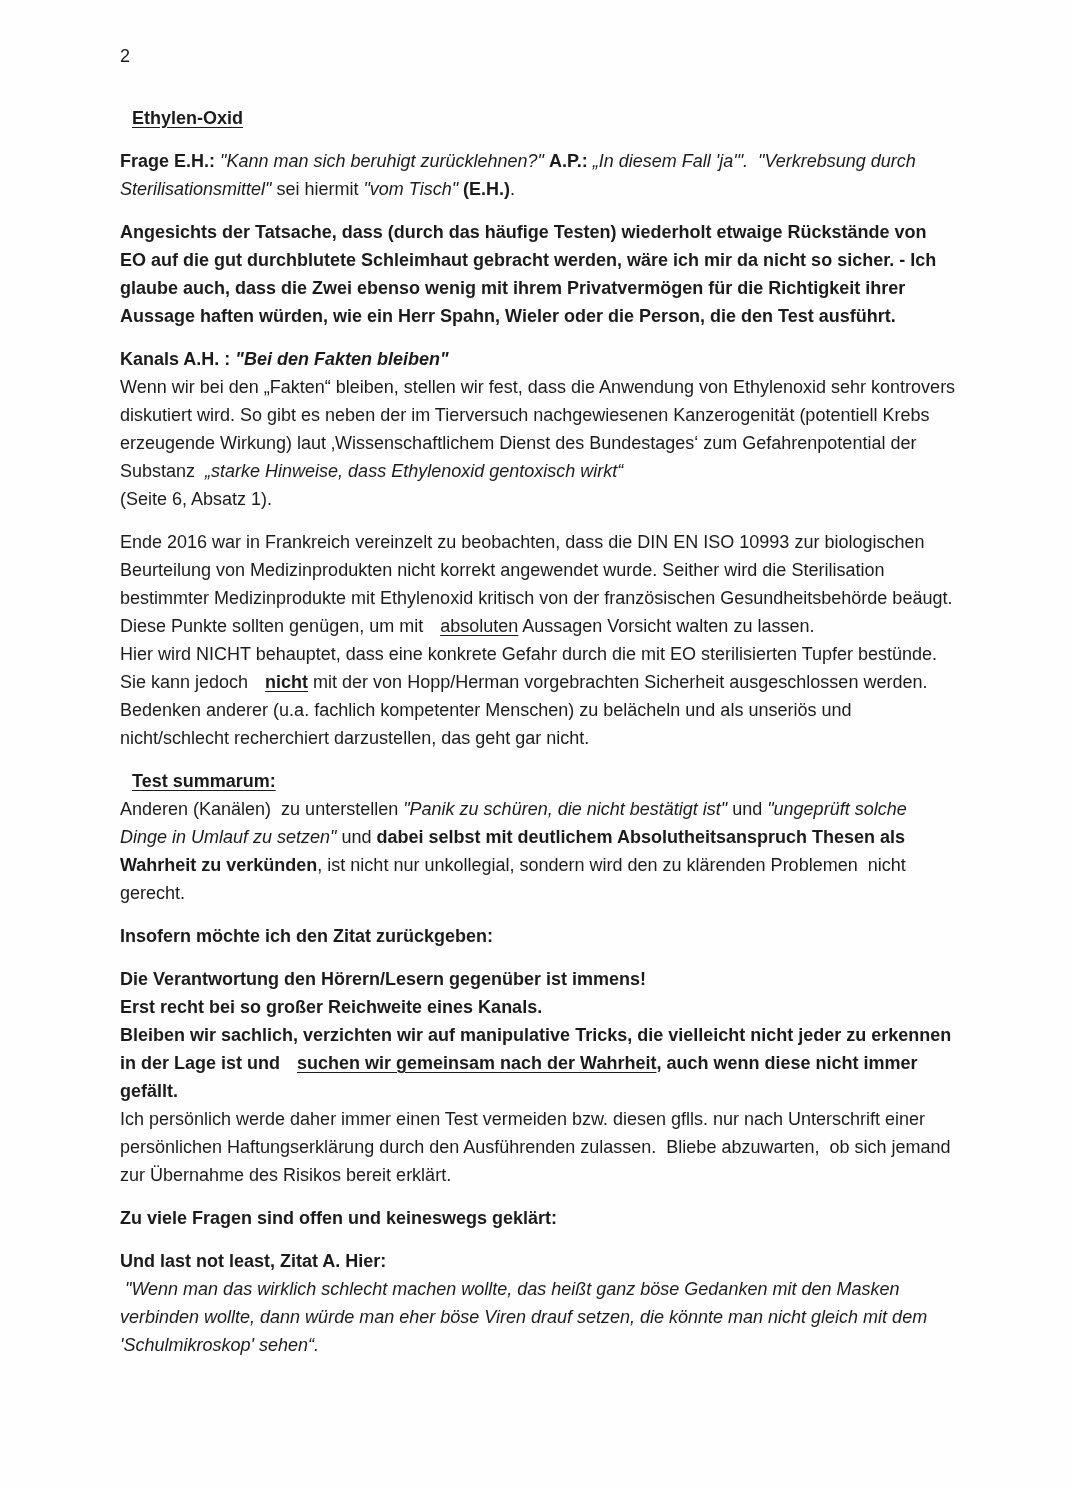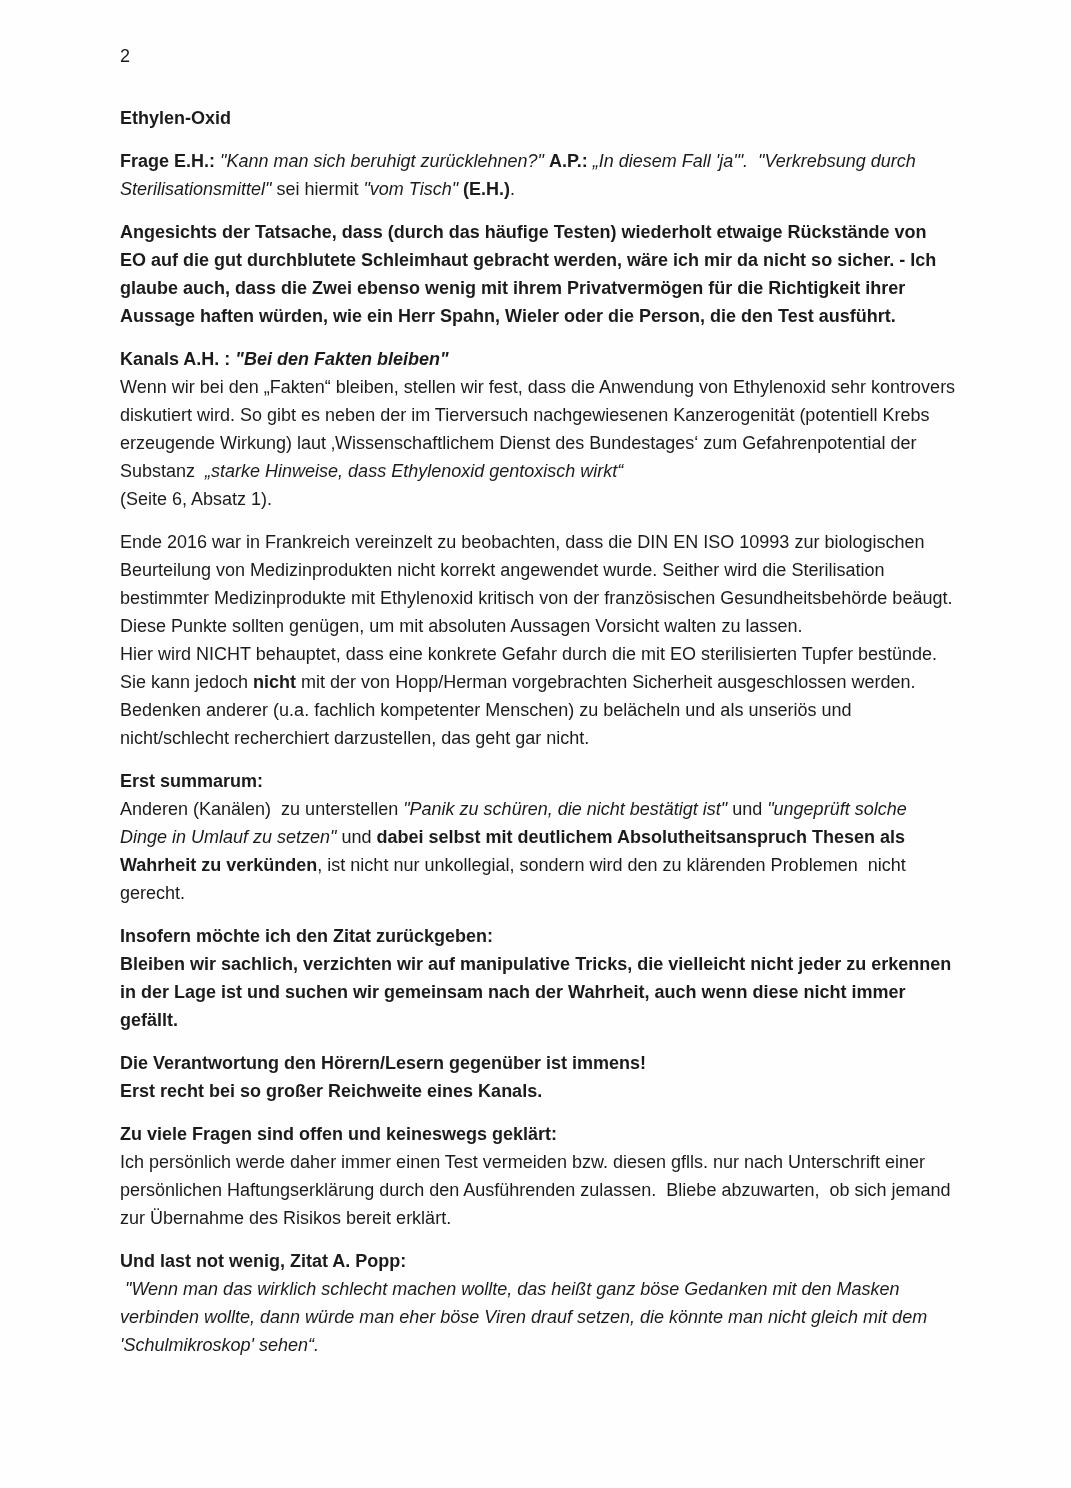--- a/index.html
+++ b/index.html
@@ -25,38 +25,38 @@
   .block {
     margin: 0;
     font-size: 18px;
     line-height: 28px;
     white-space: pre-wrap;
   }
   .block.g1 { margin-top: 15px; }
   .block.g2 { margin-top: 34px; }
   .r-b { font-weight: bold; }
   .r-i { font-style: italic; }
-  .r-u { text-underline-offset: 3px; }
+  .r-u { text-decoration: underline; text-underline-offset: 3px; margin-left: 12px; }
 </style>
 </head>
 <body>
 
 <div class="page">
   <div id="doc">
       <p class="block"><span class="">2</span></p>
       <p class="block g2"><span class="r-b r-u">Ethylen-Oxid</span></p>
       <p class="block g1"><span class="r-b ">Frage E.H.: </span><span class="r-i ">"Kann man sich beruhigt zurücklehnen?" </span><span class="r-b ">A.P.:</span><span class="r-i "> „In diesem Fall 'ja'".  </span><span class="r-i ">"Verkrebsung durch Sterilisationsmittel"</span><span class=""> sei hiermit </span><span class="r-i ">"vom Tisch" </span><span class="r-b ">(E.H.)</span><span class="">.</span></p>
       <p class="block g1"><span class="r-b ">Angesichts der Tatsache, dass (durch das häufige Testen) wiederholt etwaige Rückstände von EO auf die gut durchblutete Schleimhaut gebracht werden, wäre ich mir da nicht so sicher. - Ich glaube auch, dass die Zwei ebenso wenig mit ihrem Privatvermögen für die Richtigkeit ihrer Aussage haften würden, wie ein Herr Spahn, Wieler oder die Person, die den Test ausführt.</span></p>
       <p class="block g1"><span class="r-b ">Kanals A.H. : </span><span class="r-b r-i ">"Bei den Fakten bleiben"</span></p>
       <p class="block"><span class="">Wenn wir bei den „Fakten“ bleiben, stellen wir fest, dass die Anwendung von Ethylenoxid sehr kontrovers diskutiert wird. So gibt es neben der im Tierversuch nachgewiesenen Kanzerogenität (potentiell Krebs erzeugende Wirkung) laut ‚Wissenschaftlichem Dienst des Bundestages‘ zum Gefahrenpotential der Substanz  </span><span class="r-i ">„starke Hinweise, dass Ethylenoxid gentoxisch wirkt“</span><br><span class="">(Seite 6, Absatz 1).</span></p>
       <p class="block g1"><span class="">Ende 2016 war in Frankreich vereinzelt zu beobachten, dass die DIN EN ISO 10993 zur biologischen Beurteilung von Medizinprodukten nicht korrekt angewendet wurde. Seither wird die Sterilisation bestimmter Medizinprodukte mit Ethylenoxid kritisch von der französischen Gesundheitsbehörde beäugt. Diese Punkte sollten genügen, um mit </span><span class="r-u">absoluten</span><span class=""> Aussagen Vorsicht walten zu lassen.</span></p>
       <p class="block"><span class="">Hier wird NICHT behauptet, dass eine konkrete Gefahr durch die mit EO sterilisierten Tupfer bestünde. Sie kann jedoch </span><span class="r-b r-u">nicht</span><span class=""> mit der von Hopp/Herman vorgebrachten Sicherheit ausgeschlossen werden. Bedenken anderer (u.a. fachlich kompetenter Menschen) zu belächeln und als unseriös und nicht/schlecht recherchiert darzustellen, das geht gar nicht.</span></p>
-      <p class="block g1"><span class="r-b r-u">Erst summarum:</span></p>
+      <p class="block g1"><span class="r-b r-u">Test summarum:</span></p>
       <p class="block"><span class="">Anderen (Kanälen)  zu unterstellen </span><span class="r-i ">"Panik zu schüren, die nicht bestätigt ist"</span><span class=""> und </span><span class="r-i ">"ungeprüft solche Dinge in Umlauf zu setzen"</span><span class=""> und </span><span class="r-b ">dabei selbst mit deutlichem Absolutheitsanspruch Thesen als Wahrheit zu verkünden</span><span class="">, ist nicht nur unkollegial, sondern wird den zu klärenden Problemen  nicht gerecht.</span></p>
       <p class="block g1"><span class="r-b ">Insofern möchte ich den Zitat zurückgeben:</span></p>
+      <p class="block g1"><span class="r-b ">Die Verantwortung den Hörern/Lesern gegenüber ist immens!</span><br><span class="r-b ">Erst recht bei so großer Reichweite eines Kanals.</span></p>
       <p class="block"><span class="r-b ">Bleiben wir sachlich, verzichten wir auf manipulative Tricks, die vielleicht nicht jeder zu erkennen in der Lage ist und </span><span class="r-b r-u">suchen wir gemeinsam nach der Wahrheit</span><span class="r-b ">, auch wenn diese nicht immer gefällt.</span></p>
-      <p class="block g1"><span class="r-b ">Die Verantwortung den Hörern/Lesern gegenüber ist immens!</span><br><span class="r-b ">Erst recht bei so großer Reichweite eines Kanals.</span></p>
+      <p class="block"><span class="">Ich persönlich werde daher immer einen Test vermeiden bzw. diesen gflls. nur nach Unterschrift einer persönlichen Haftungserklärung durch den Ausführenden zulassen.  Bliebe abzuwarten,  ob sich jemand zur Übernahme des Risikos bereit erklärt.</span></p>
       <p class="block g1"><span class="r-b ">Zu viele Fragen sind offen und keineswegs geklärt:</span></p>
-      <p class="block"><span class="">Ich persönlich werde daher immer einen Test vermeiden bzw. diesen gflls. nur nach Unterschrift einer persönlichen Haftungserklärung durch den Ausführenden zulassen.  Bliebe abzuwarten,  ob sich jemand zur Übernahme des Risikos bereit erklärt.</span></p>
-      <p class="block g1"><span class="r-b ">Und last not wenig, Zitat A. Popp:</span></p>
+      <p class="block g1"><span class="r-b ">Und last not least, Zitat A. Hier:</span></p>
       <p class="block"><span class="r-i "> "Wenn man das wirklich schlecht machen wollte, das heißt ganz böse Gedanken mit den Masken verbinden wollte, dann würde man eher böse Viren drauf setzen, die könnte man nicht gleich mit dem 'Schulmikroskop' sehen“.</span></p>
     </div>
 </div>
 
 </body></html>

